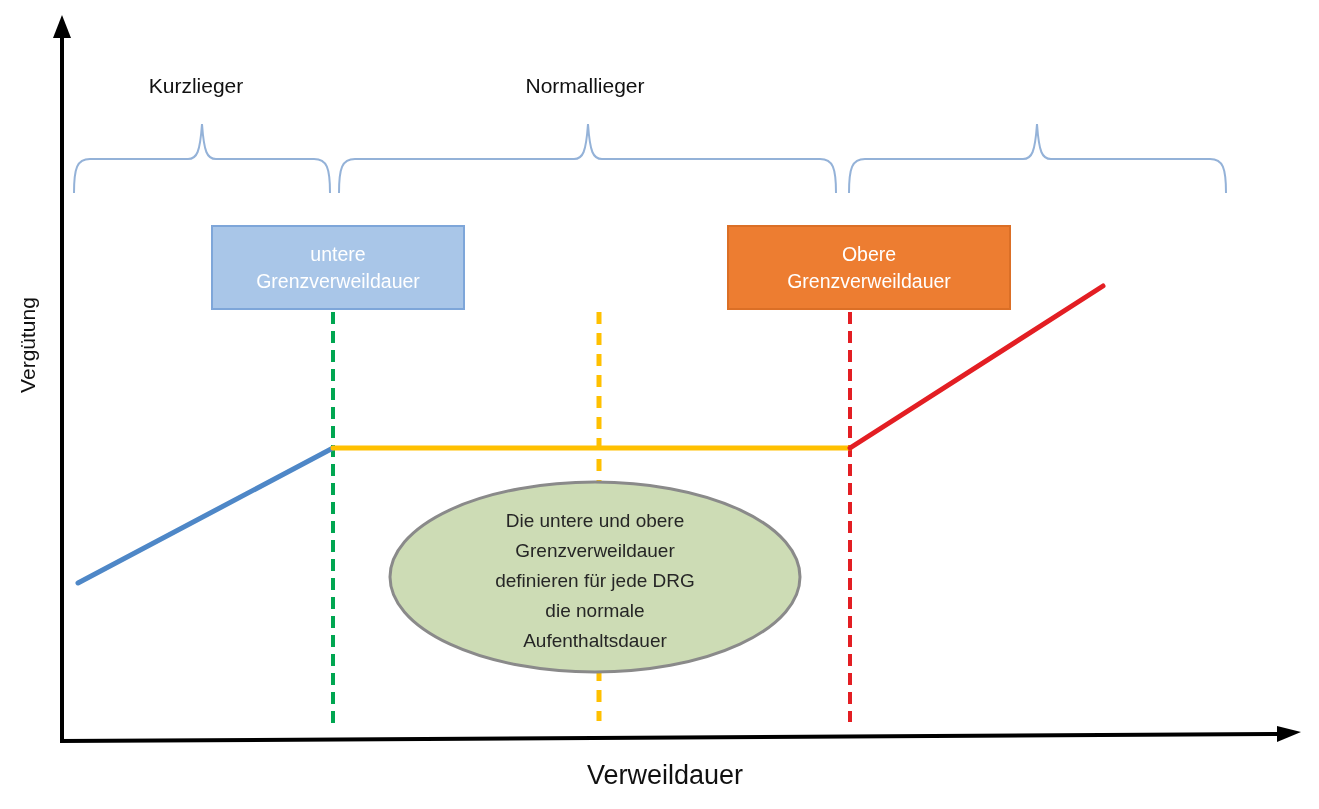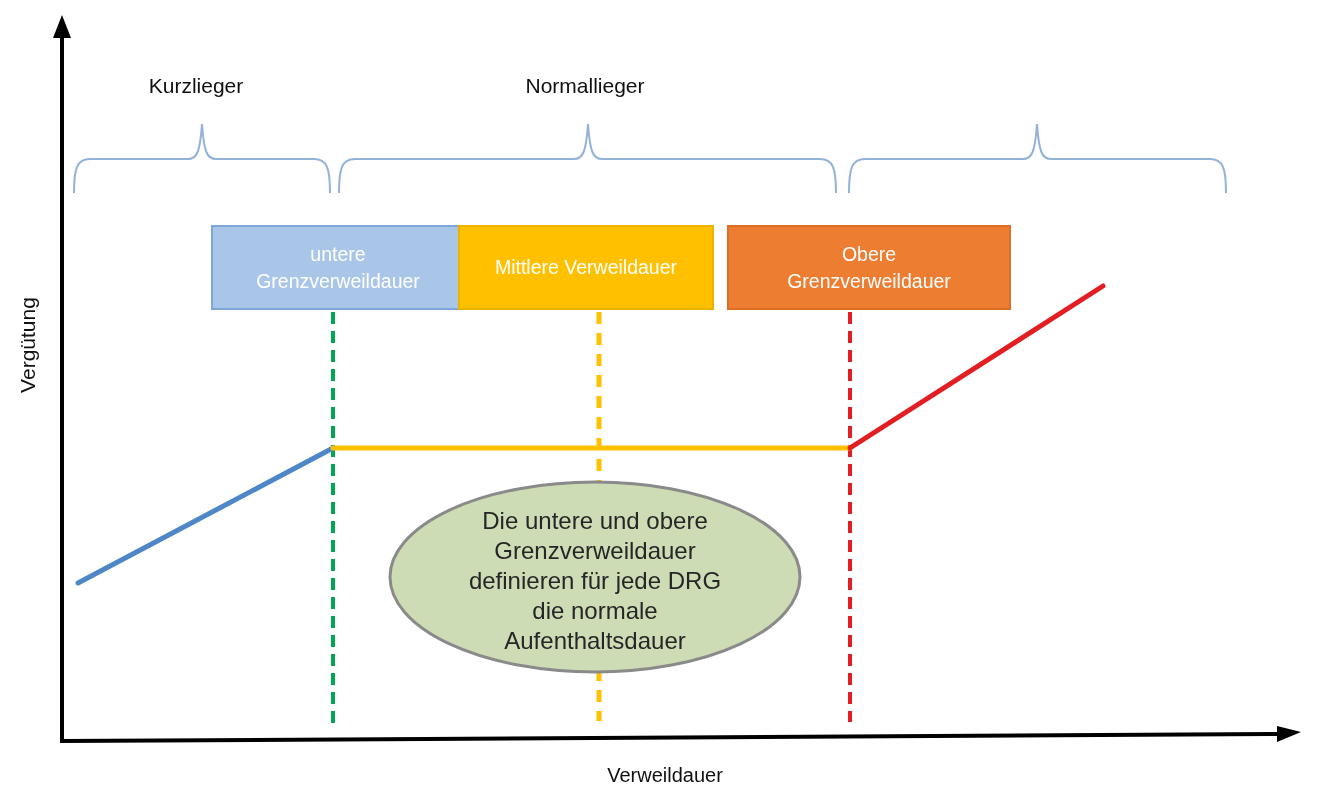--- a/index.html
+++ b/index.html
@@ -24,33 +24,33 @@
     top:225px;height:85px;
     display:flex;align-items:center;justify-content:center;text-align:center;
     color:#ffffff;font-size:19.5px;line-height:1.38;
     white-space:pre-line;box-sizing:border-box;
   }
   .box-blue{left:195px;width:254px;border:2px solid;margin-left:16px;}
   .box-yellow{left:458px;width:256px;border:2px solid;}
   .box-orange{left:727px;width:284px;border:2px solid;}
   .callout-text{
     left:425px;top:506px;width:340px;
-    text-align:center;font-size:24px;line-height:30px;
+    text-align:center;font-size:19px;line-height:30px;
     color:#262626;white-space:pre-line;
   }
   .y-axis-label{
     left:-32px;top:331px;width:120px;height:28px;
     display:flex;align-items:center;justify-content:center;
     transform:rotate(-90deg);
     font-size:21px;color:#111111;
   }
   .x-axis-label{
     left:590px;top:762px;width:150px;height:26px;
     display:flex;align-items:center;justify-content:center;
-    font-size:20px;color:#111111;
+    font-size:27px;color:#111111;
   }
 </style>
 </head>
 <body>
 
 <div id="stage">
 
   <svg id="gfx" viewBox="0 0 1319 809">
 
     <path fill="none" stroke-width="2" d="M74,193 C74,168 77,159 90,159 L188,159 C197,159 200,152 202,124 C204,152 207,159 216,159 L314,159 C327,159 330,168 330,193" stroke="#94B2D8"></path>
@@ -71,21 +71,20 @@
     <polygon points="62,15 53,38 71,38" fill="#000000"></polygon>
     <line x1="60" y1="741" x2="1280" y2="734" stroke-width="4" stroke="#000000"></line>
     <polygon points="1301,732 1277,726 1277,742" fill="#000000"></polygon>
   </svg>
 
   <div class="abs phase-label phase-kurz">Kurzlieger</div>
   <div class="abs phase-label phase-normal">Normallieger</div>
 
   <div class="abs box box-blue" style="background-color: rgb(169, 198, 232); border-color: rgb(126, 166, 217);">untere
 Grenzverweildauer</div>
-  <div class="abs box box-yellow" style="background-color: rgb(255, 192, 0); border-color: rgb(237, 178, 0);">Mittlere Verweildauer</div>
   <div class="abs box box-orange" style="background-color: rgb(237, 125, 49); border-color: rgb(219, 111, 38);">Obere
 Grenzverweildauer</div>
 
   <div class="abs callout-text">Die untere und obere
 Grenzverweildauer
 definieren für jede DRG
 die normale
 Aufenthaltsdauer</div>
 
   <div class="abs y-axis-label">Vergütung</div>

